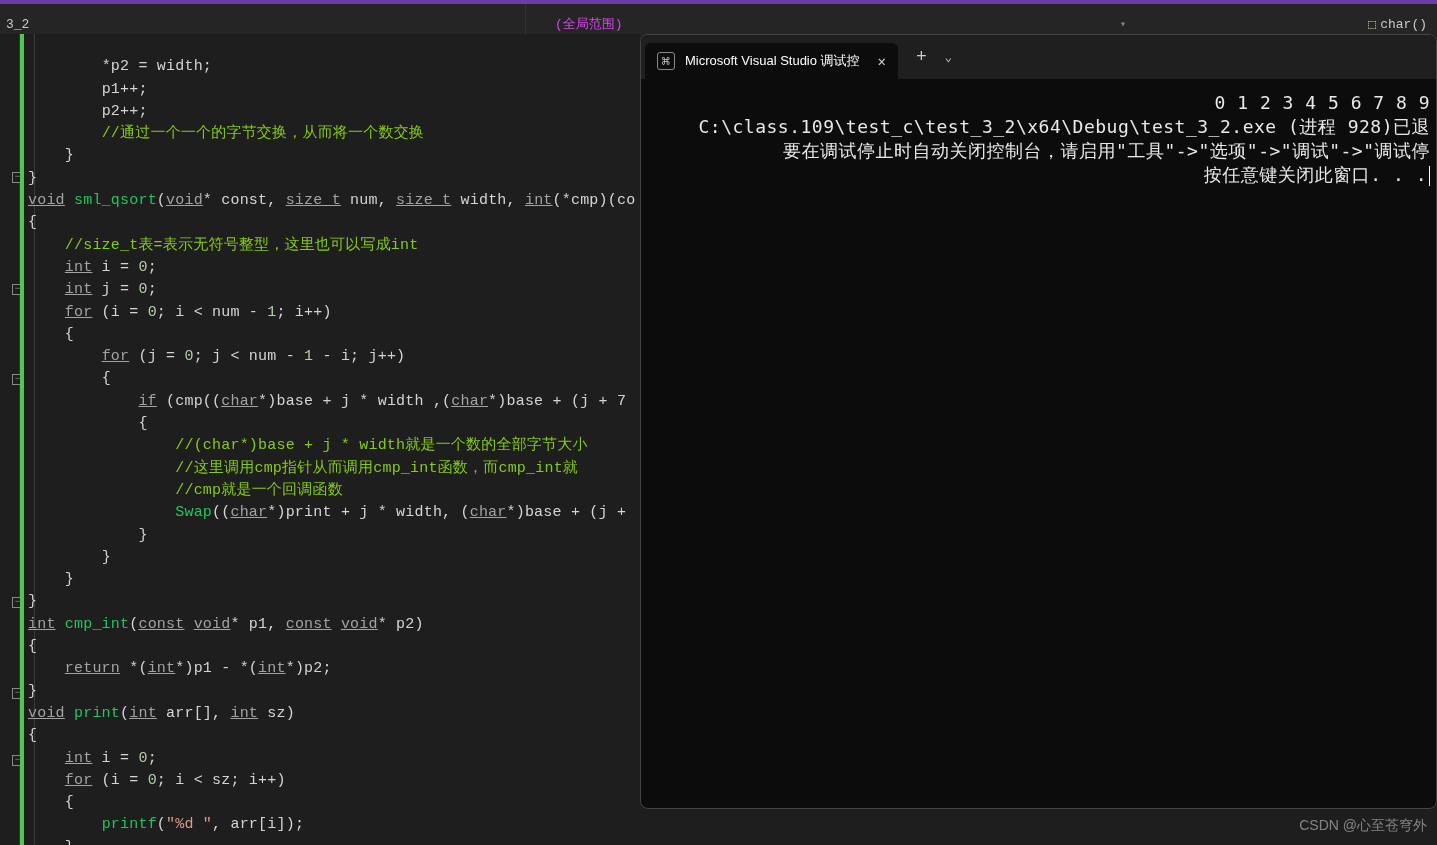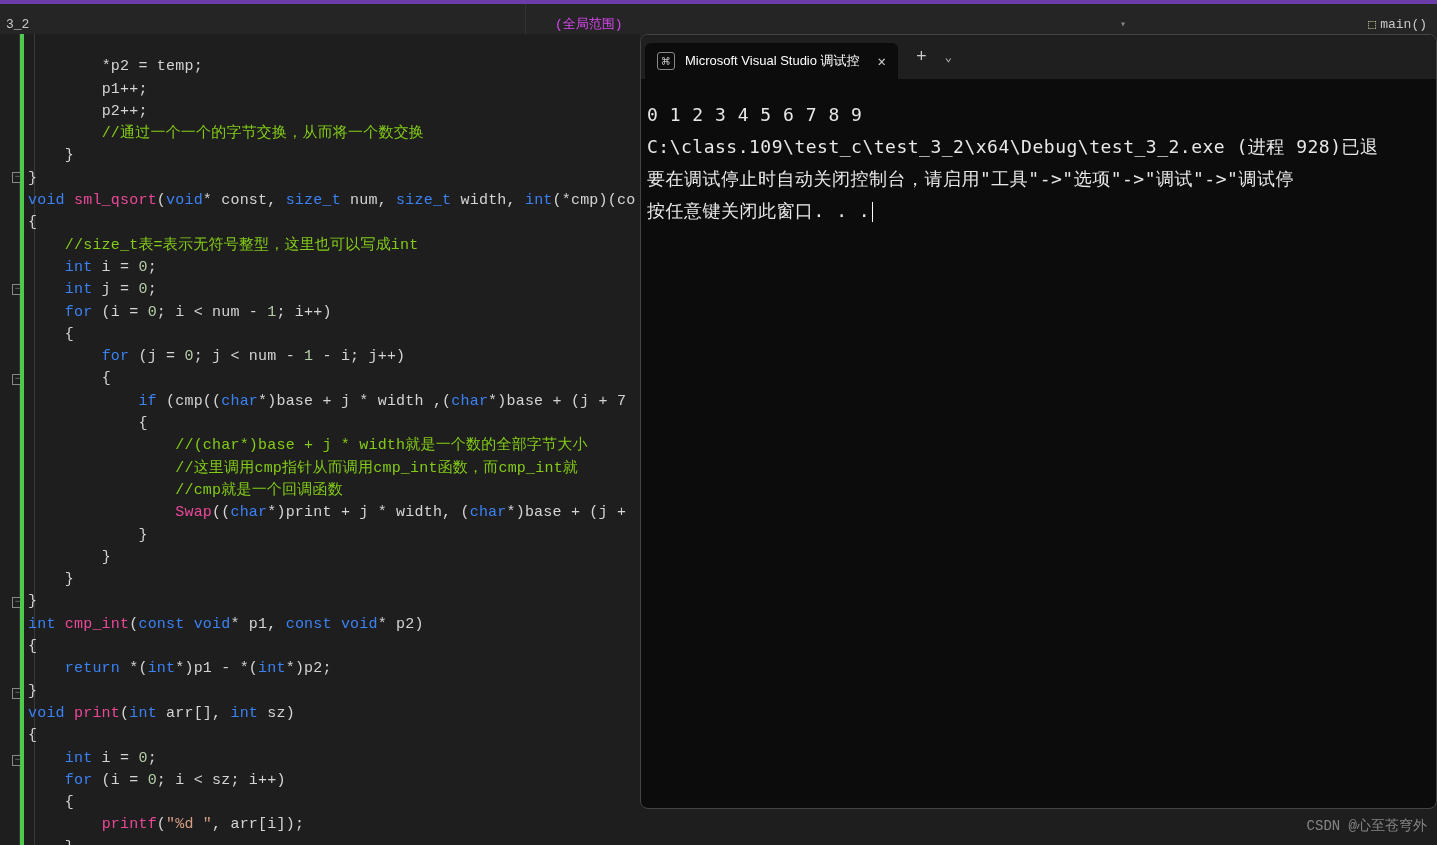--- a/index.html
+++ b/index.html
@@ -110,22 +110,22 @@
 }
 .code-content {
   position: absolute;
   left: 28px;
   top: 0;
   white-space: pre;
   line-height: 22.3px;
   font-size: 15px;
   letter-spacing: 0.2px;
 }
-.kw { color: #3b82f6; }
-.func { color: #ec4899; }
+.kw { color: #a3a3a3; text-decoration: underline; }
+.func { color: #22c55e; }
 .comment { color: #84cc16; }
 .num { color: #b5cea8; }
 .str { color: #d69d85; }
 
 .terminal-window {
   position: absolute;
   left: 640px;
   top: 34px;
   width: 797px;
   height: 775px;
@@ -182,43 +182,44 @@
   cursor: pointer;
 }
 .tab-chevron {
   color: #ccc;
   font-size: 12px;
   margin-left: 18px;
   cursor: pointer;
 }
 .terminal-body {
   flex: 1;
-  padding: 20px 6px;
+  padding: 12px 6px;
   font-family: Consolas, monospace;
   font-size: 18px;
   color: #e8e8e8;
-  line-height: 32px;
+  line-height: 24px;
   white-space: pre-wrap;
   letter-spacing: 0.5px;
+  text-align: right;
 }
 .cursor {
   display: inline-block;
   width: 1px;
   height: 20px;
   background: #fff;
   vertical-align: middle;
   margin-left: 2px;
 }
 .watermark {
   position: absolute;
   right: 10px;
   bottom: 10px;
   color: rgba(200,200,200,0.6);
   font-size: 14px;
-  font-family: Liberation Mono, monospace;
+  font-family: Liberation Sans, sans-serif;
 }
 .indent-guide {
   position: absolute;
   width: 1px;
   background: #3a3a3a;
   top: 0;
   bottom: 0;
 }
 </style>
 </head>
@@ -226,37 +227,37 @@
 
 <div class="top-border"></div>
 
 <div class="toolbar">
   <span class="tab-label">3_2</span>
   <div class="toolbar-split"></div>
   <span class="scope-label">(全局范围)</span>
   <span class="dropdown-arrow">▾</span>
   <div class="toolbar-right">
     <span class="cube-icon">⬚</span>
-    <span class="main-func">main()</span>
+    <span class="main-func">char()</span>
   </div>
 </div>
 
 <div class="code-area">
   <div class="gutter">
     <div class="fold-marker" style="top:138px">−</div>
     <div class="fold-marker" style="top:250px">−</div>
     <div class="fold-marker" style="top:340px">−</div>
     <div class="fold-marker" style="top:563px">−</div>
     <div class="fold-marker" style="top:654px">−</div>
     <div class="fold-marker" style="top:721px">−</div>
   </div>
   <div class="green-bar"></div>
   <div class="indent-guide" style="left:34px"></div>
   <div class="code-content">
-<span>        <span>*p2 = temp;</span></span>
+<span>        <span>*p2 = width;</span></span>
 <span>        <span>p1++;</span></span>
 <span>        <span>p2++;</span></span>
 <span>        <span class="comment">//通过一个一个的字节交换，从而将一个数交换</span></span>
 <span>    <span>}</span></span>
 <span><span>}</span></span>
 <span><span class="kw">void</span><span class="func"> sml_qsort</span><span>(</span><span class="kw">void</span><span>* const, </span><span class="kw">size_t</span><span> num, </span><span class="kw">size_t</span><span> width, </span><span class="kw">int</span><span>(*cmp)(co</span></span>
 <span><span>{</span></span>
 <span>    <span class="comment">//size_t表=表示无符号整型，这里也可以写成int</span></span>
 <span>    <span class="kw">int</span><span> i = </span><span class="num">0</span><span>;</span></span>
 <span>    <span class="kw">int</span><span> j = </span><span class="num">0</span><span>;</span></span>

